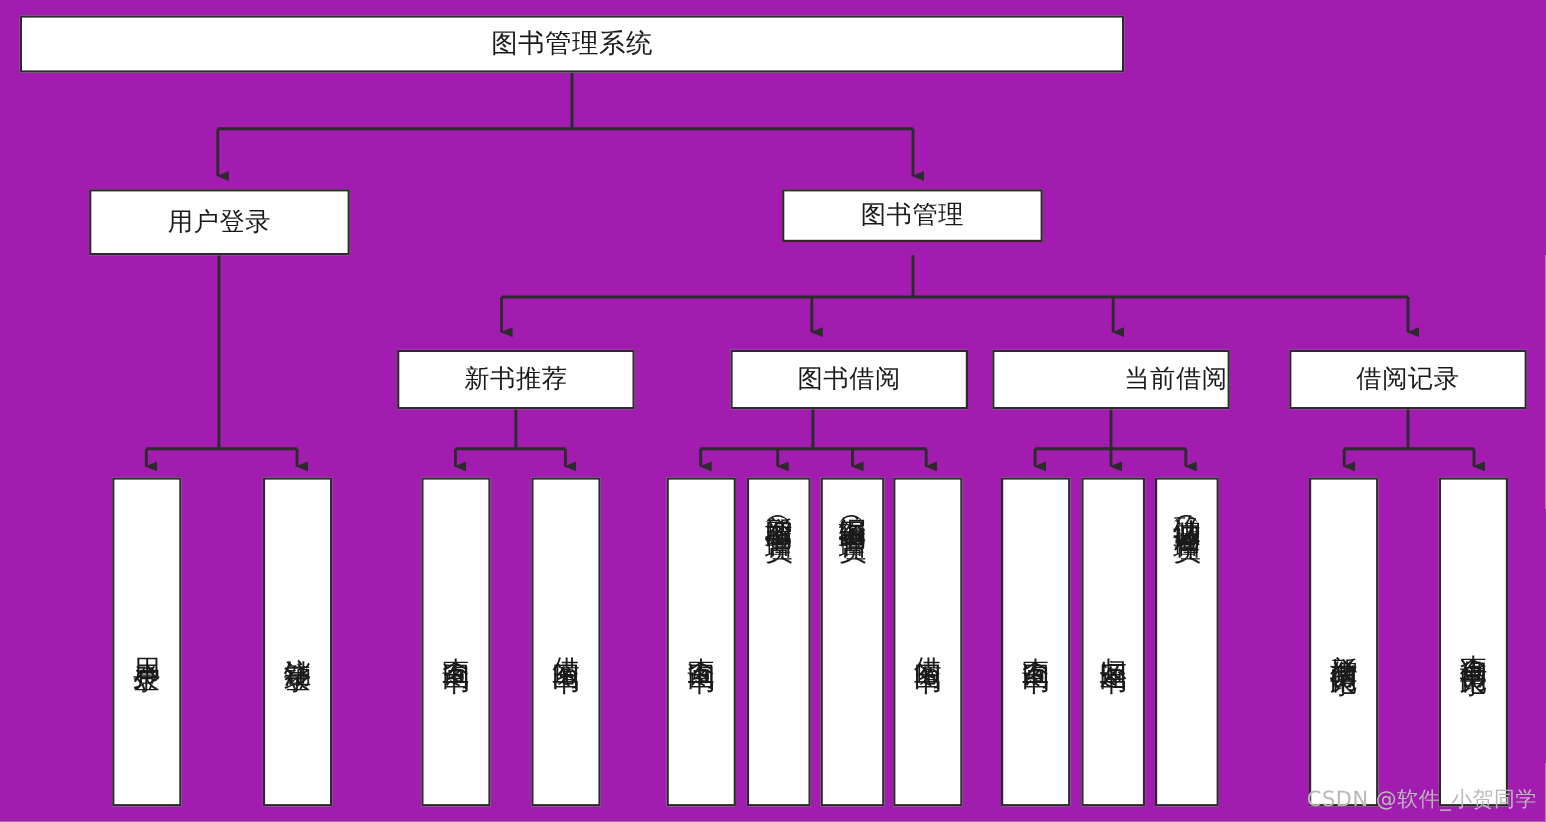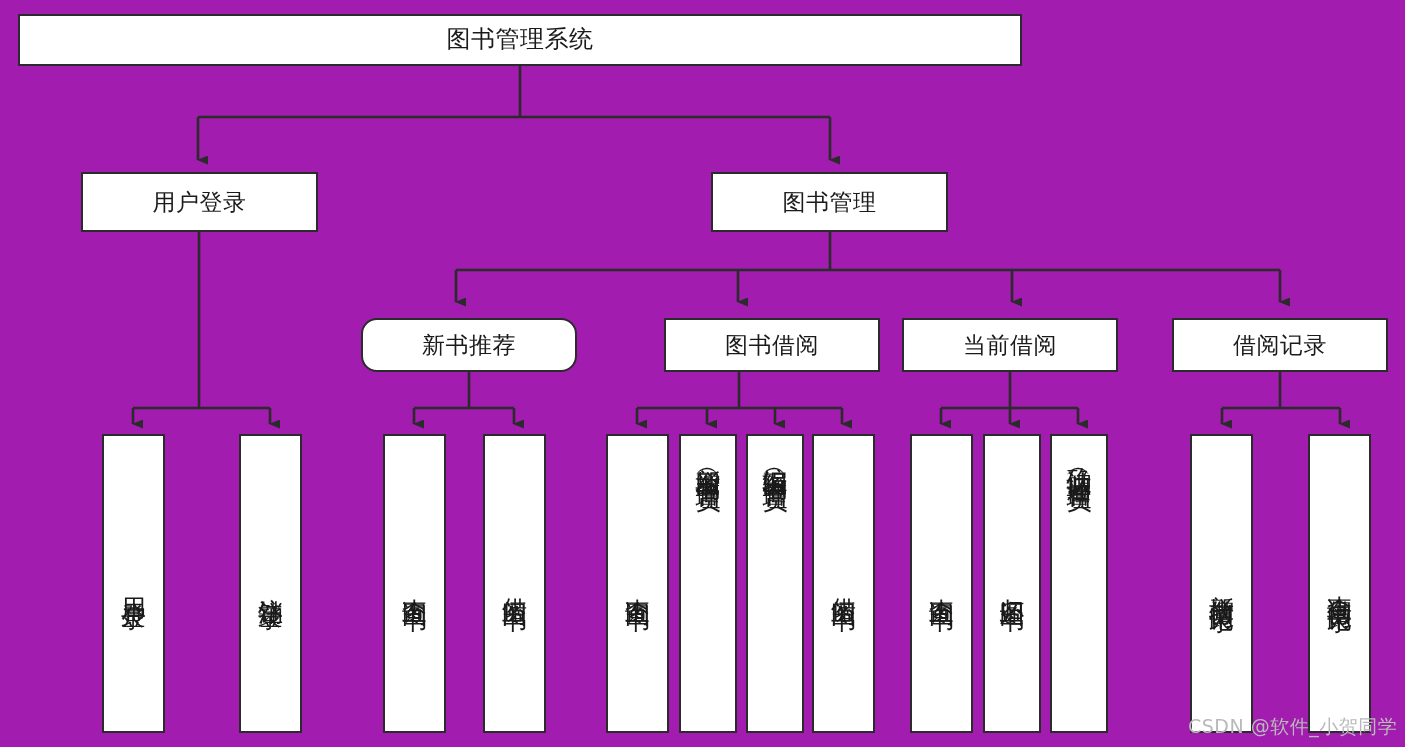--- a/index.html
+++ b/index.html
@@ -131,31 +131,31 @@
     </g>
   </svg>
 
   <div class="node root horiz" style="left:18px; top:14px; width:1004px; height:52px;">
     <span class="label">图书管理系统</span>
   </div>
 
   <div class="node horiz" style="left:81px; top:172px; width:237px; height:60px;">
     <span class="label">用户登录</span>
   </div>
-  <div class="node horiz" style="left:711px; top:172px; width:237px; height:60px;">
+  <div class="node horiz" style="left:711px; top:172px; width:237px; height:48px;">
     <span class="label">图书管理</span>
   </div>
 
-  <div class="node horiz" style="left:361px; top:318px; width:216px; height:54px;border-radius:16px;">
+  <div class="node horiz" style="left:361px; top:318px; width:216px; height:54px;">
     <span class="label">新书推荐</span>
   </div>
   <div class="node horiz" style="left:664px; top:318px; width:216px; height:54px;">
     <span class="label">图书借阅</span>
   </div>
-  <div class="node horiz" style="left:902px; top:318px; width:216px; height:54px;">
+  <div class="node horiz" style="left:902px; top:318px; width:216px; height:54px;justify-content:flex-end;">
     <span class="label">当前借阅</span>
   </div>
   <div class="node horiz" style="left:1172px; top:318px; width:216px; height:54px;">
     <span class="label">借阅记录</span>
   </div>
 
   <div class="node vert centered" style="left:102px; top:434px; width:63px; height:299px;">
     <span class="label">用户登录</span>
   </div>
   <div class="node vert centered" style="left:239px; top:434px; width:63px; height:299px;">

